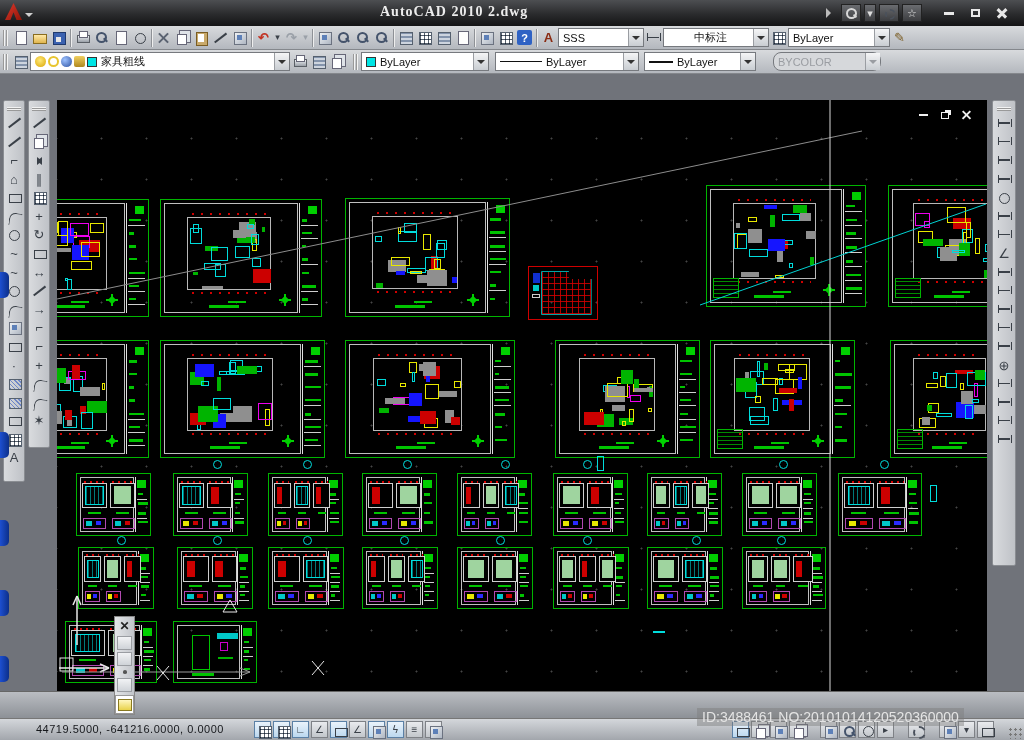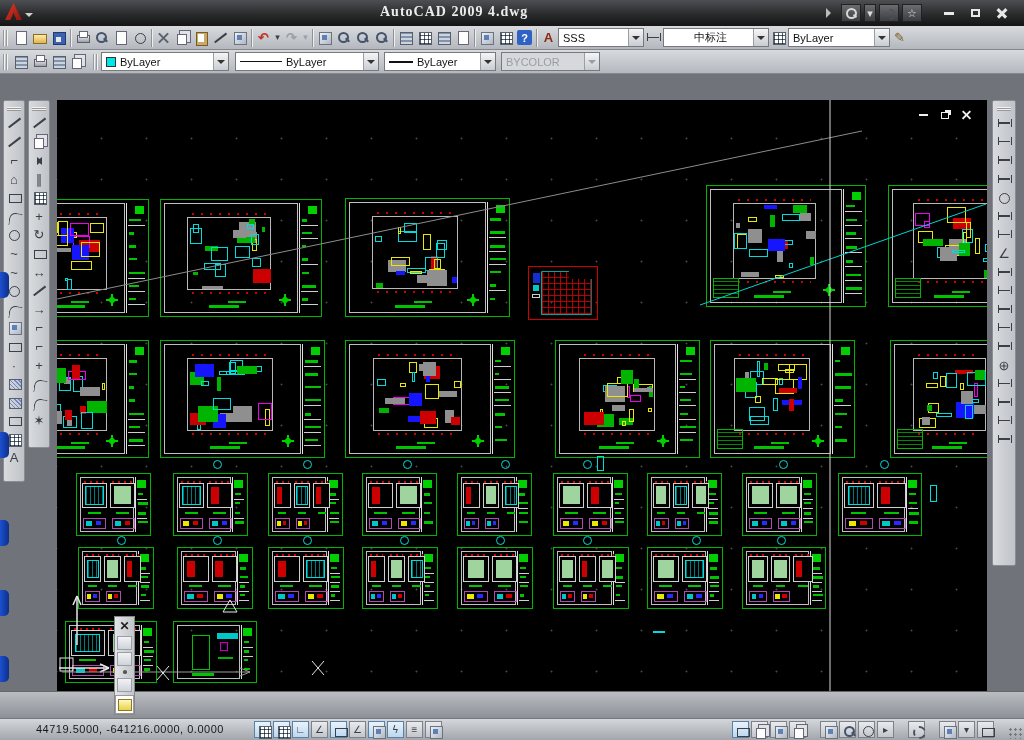--- a/index.html
+++ b/index.html
@@ -166,21 +166,21 @@
 </head>
 <body>
 
 <div id="app">
 
   <div id="titlebar">
     <div id="logo">
       <div class="a"></div>
       <div class="v"></div>
     </div>
-    <div id="title">AutoCAD 2009 4.dwg</div>
+    <div id="title">AutoCAD 2010 2.dwg</div>
     <div id="tb-right">
       <div class="tb-arrow"></div>
       <div class="sqbtn">
           <span class="mag"></span>
         </div>
       <div class="sqbtn" style="width:12px;">▾</div>
       <div class="sqbtn">
           <span class="ic gearc" style="transform:scale(.8)"></span>
         </div>
       <div class="sqbtn">☆</div>
@@ -315,20 +315,29 @@
     <div class="tbtn">
         <span class="ic ch" style="color:#7a5c22;">✎</span>
       </div>
   </div>
 
   <div id="row2" class="tbrow">
     <div class="grip"></div>
     <div class="tbtn">
         <span class="ic pal"></span>
       </div>
+    <div class="dd" style="width:260px;">
+      <span class="mini bulb"></span>
+      <span class="mini sun"></span>
+      <span class="mini ball"></span>
+      <span class="mini lockp"></span>
+      <span class="sw"></span>
+      <span class="val">家具粗线</span>
+      <span class="vbtn"></span>
+    </div>
     <div class="tbtn">
         <span class="ic prn"></span>
       </div>
     <div class="tbtn">
         <span class="ic pal"></span>
       </div>
     <div class="tbtn">
         <span class="ic cp"></span>
       </div>
     <div class="grip" style="margin-left:6px;"></div>
@@ -340,21 +349,21 @@
     <div class="dd" style="width:144px;margin-left:6px;">
       <span class="ltline"></span>
       <span class="val">ByLayer</span>
         <span class="vbtn"></span>
     </div>
     <div class="dd" style="width:112px;margin-left:5px;">
       <span class="ltline" style="width:24px;height:2px;"></span>
       <span class="val">ByLayer</span>
         <span class="vbtn"></span>
     </div>
-    <div class="dd disabled" style="width:99px;margin-left:5px;">
+    <div class="dd disabled" style="width:108px;margin-left:17px;border-radius:8px;">
       <span class="val">BYCOLOR</span>
         <span class="vbtn"></span>
     </div>
   </div>
 
 
   <div class="vbar" id="drawbar" style="left:3px;top:100px;width:22px;height:382px;">
     <div class="vgrip"></div>
   <div class="vbtn2">
         <span class="ic diag"></span>
@@ -1745,13 +1754,14 @@
       </div>
     <div class="grip-dots"></div>
   </div>
 
   <div class="bluemark" style="top:272px;"></div>
   <div class="bluemark" style="top:432px;"></div>
   <div class="bluemark" style="top:520px;"></div>
   <div class="bluemark" style="top:590px;"></div>
   <div class="bluemark" style="top:656px;"></div>
 
+  <div id="wm2">ID:3488461 NO:20101014120520360000</div>
 </div>
 
 </body></html>

